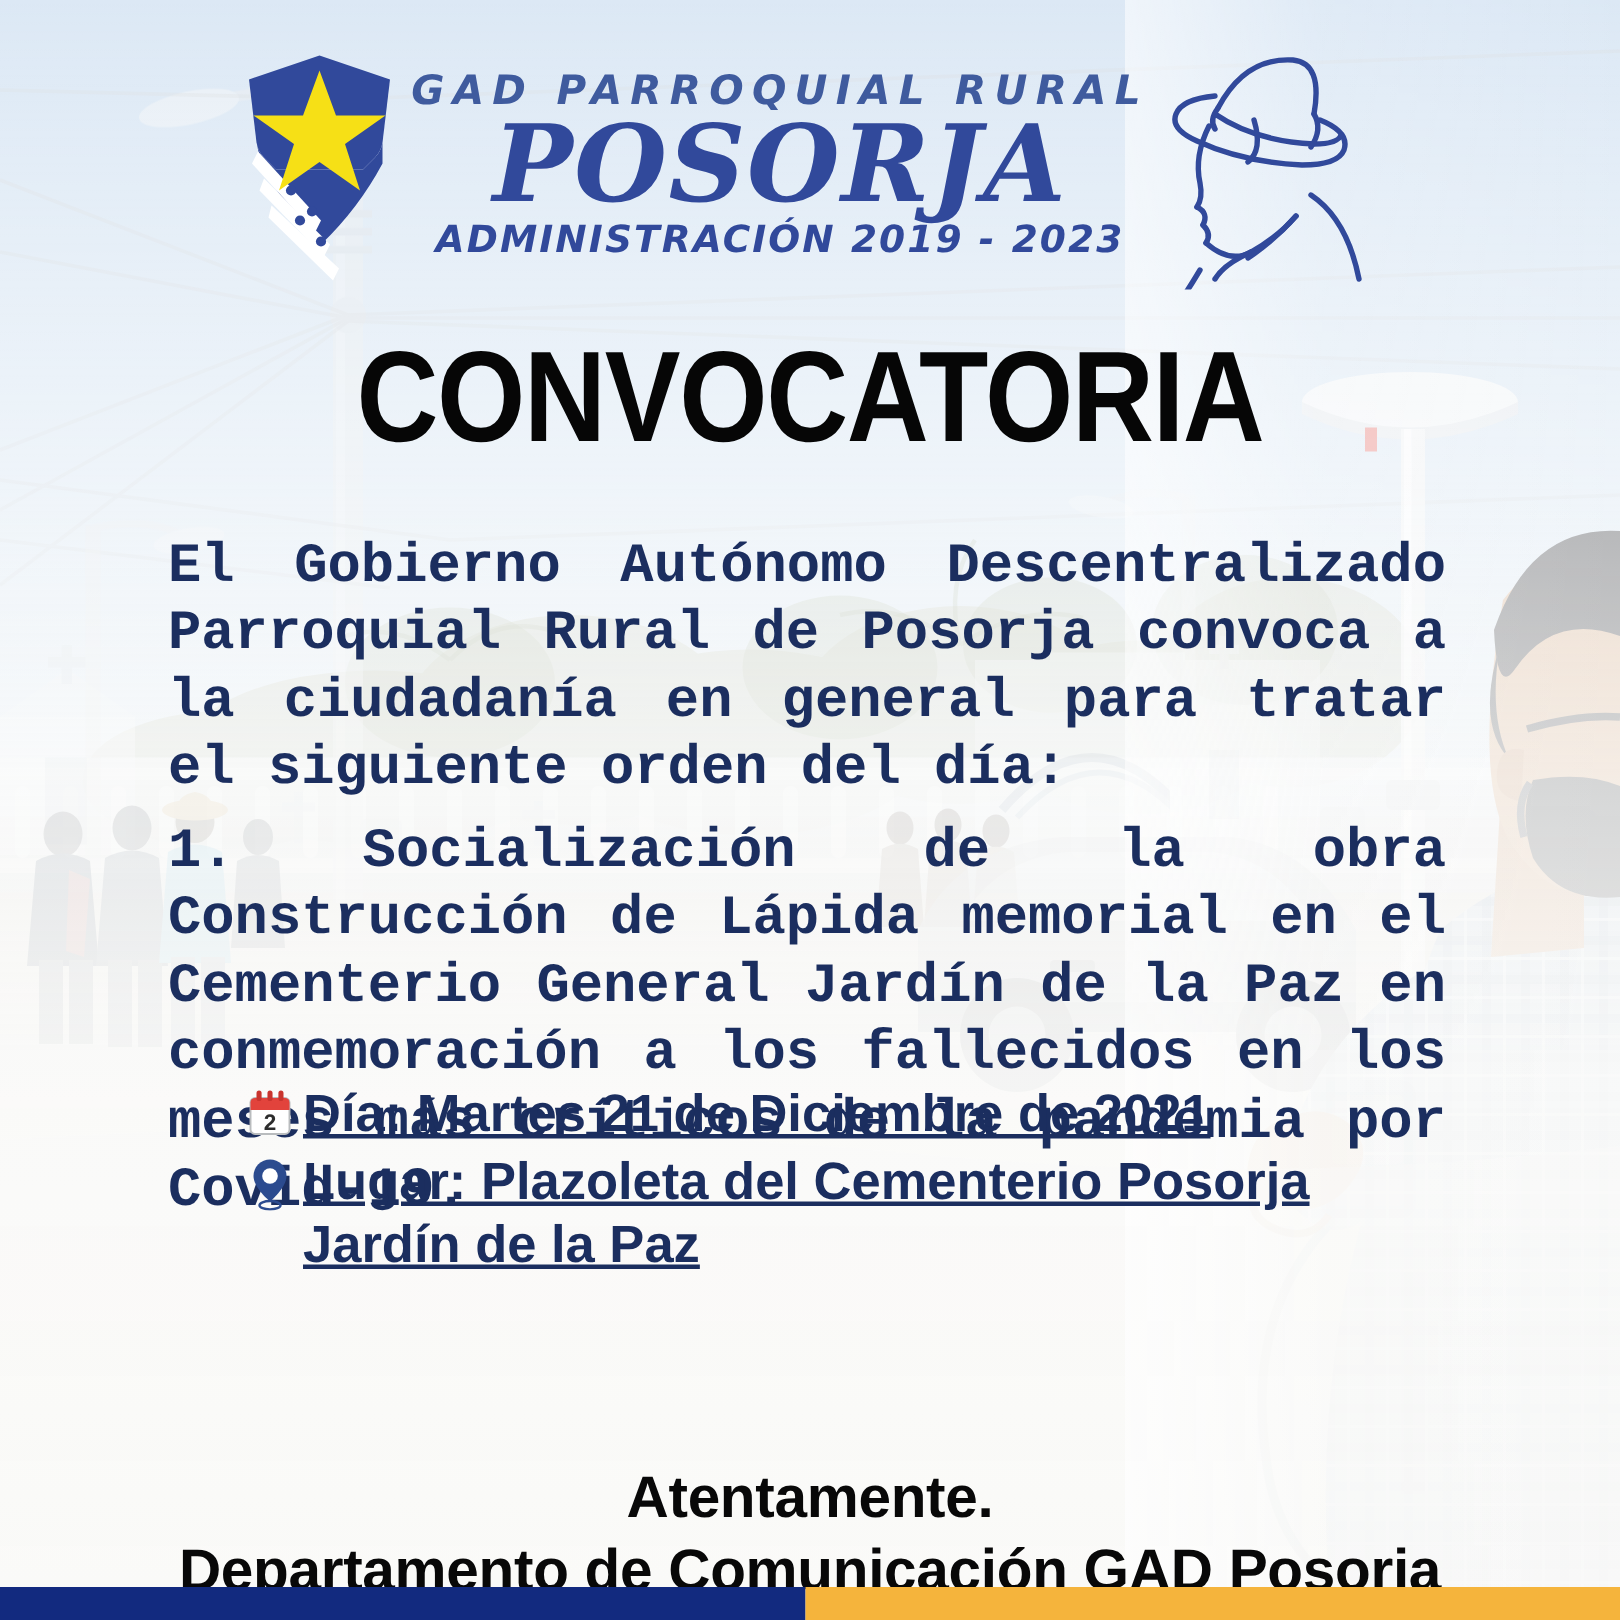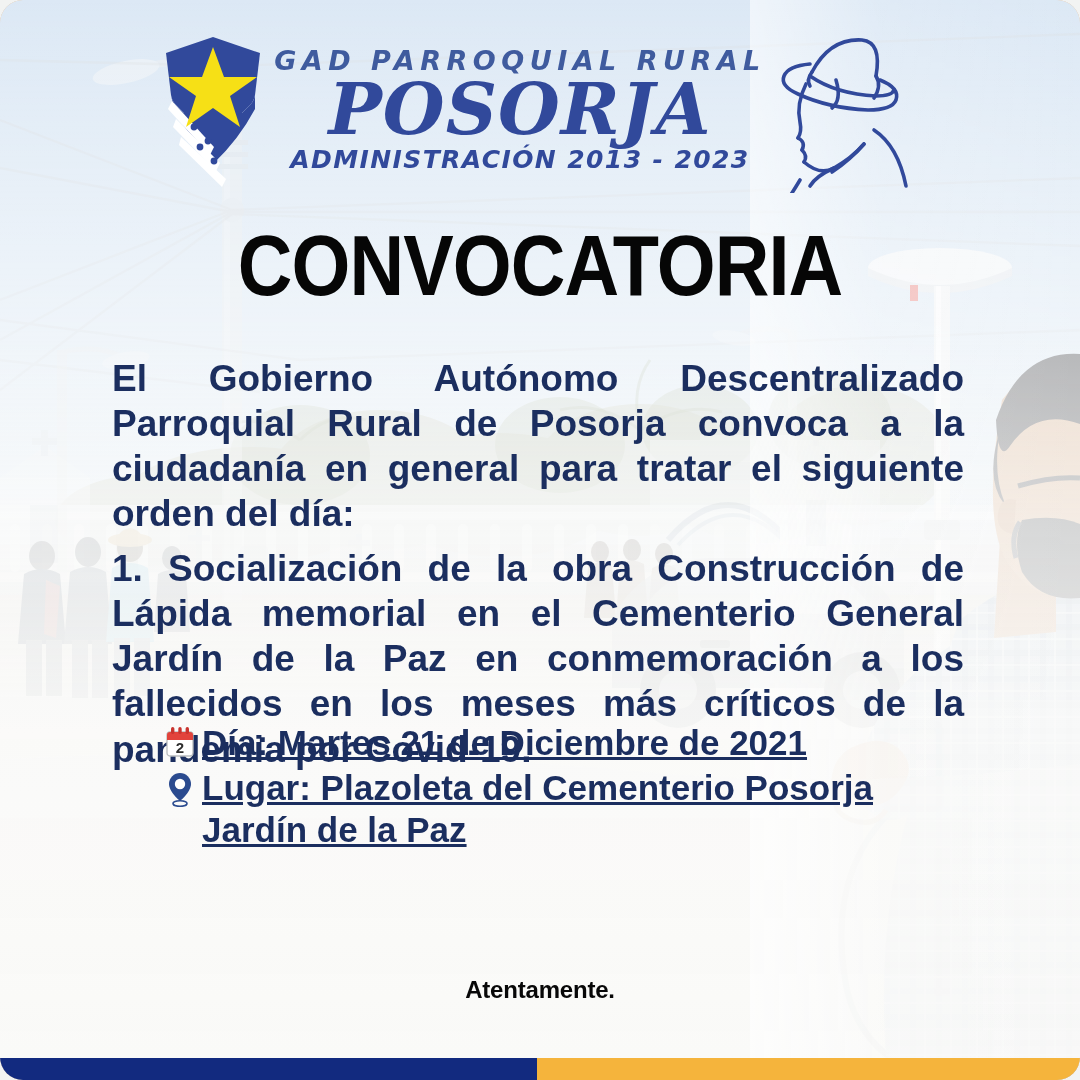--- a/index.html
+++ b/index.html
@@ -10,21 +10,20 @@
     overflow:hidden;
     position:relative;
   }
 
   #poster {
     position:relative;
     width:1080px;
     height:1080px;
     overflow:hidden;
     background:#fdba74;
-    border-radius:23px;
   }
 
   
   .bg-photo { position:absolute; inset:0; width:1080px; height:1080px; }
   .bg-wash {
     position:absolute; inset:0;
     background:linear-gradient(to bottom,
       rgba(255,255,255,0.42) 0px,
       rgba(255,255,255,0.62) 300px,
       rgba(253,253,252,0.80) 520px,
@@ -79,21 +78,21 @@
     transform:scaleX(0.88);
     line-height:1;
   }
 
   
   .para {
     position:absolute;
     left:112px; width:852px;
     color:#1b2e5f;
     font-weight:bold;
-    font-family:Liberation Sans, sans-serif;
+    font-family:Liberation Mono, monospace;
     text-align:justify;
     text-align-last:left;
     line-height:1.22;
   }
   .para-intro { top:356px; font-size:37px; }
   .para-item  { top:546px; font-size:37px; }
 
   
   .details {
     position:absolute; left:158px; top:722px; width:800px;
@@ -104,21 +103,21 @@
   .detail-row { display:flex; align-items:flex-start; margin-bottom:2px; }
   .detail-ico { width:44px; flex:0 0 44px; display:flex; justify-content:center; padding-top:4px; }
   .detail-txt { flex:1 1 auto;text-decoration:underline; }
 
   
   .footer {
     position:absolute; left:0; right:0; top:975px;
     text-align:center;
     color:#080808; font-weight:bold;
     font-family:"Liberation Sans", sans-serif;
-    font-size:24px; line-height:1.25;
+    font-size:39px; line-height:1.25;
     letter-spacing:-0.2px;
   }
 
   
   .bottombar { position:absolute; left:0; bottom:0; width:1080px; height:22px; display:flex; }
   .bar-blue { height:100%; }
   .bar-gold { height:100%; flex:1 1 auto; }
 </style>
 </head>
 <body>
@@ -407,21 +406,21 @@
         <circle cx="40" cy="92" r="3.4" fill="#31499b"></circle>
         <circle cx="54" cy="106" r="3.4" fill="#31499b"></circle>
         <circle cx="46" cy="112" r="3.4" fill="#31499b"></circle>
         <circle cx="60" cy="126" r="3.4" fill="#31499b"></circle>
         <polygon fill="#f6e016" points="59,12 70,42 103,42 76,61 86,92 59,73 32,92 42,61 15,42 48,42"></polygon>
       </svg>
 
       <div class="logo-text">
         <div class="logo-l1">GAD PARROQUIAL RURAL</div>
         <div class="logo-l2">POSORJA</div>
-        <div class="logo-l3">ADMINISTRACIÓN 2013 - 2023</div>
+        <div class="logo-l3">ADMINISTRACIÓN 2019 - 2023</div>
       </div>
 
       <svg class="logo-face" viewBox="0 0 150 165">
         <g fill="none" stroke="#31499b" stroke-width="3.6" stroke-linecap="round" stroke-linejoin="round">
           <path d="M36 44 Q54 10 86 12 Q106 14 100 48"></path>
           <path d="M36 44 Q30 52 34 58"></path>
           <path d="M34 36 Q12 38 8 48 Q4 58 22 66 Q52 80 92 82 Q116 82 120 72 Q124 60 104 52"></path>
           <path d="M34 48 Q60 66 100 68 Q116 68 118 62"></path>
           <path d="M100 48 Q106 58 98 70"></path>
           <path d="M30 56 Q20 76 24 94 Q26 104 22 110"></path>
@@ -470,20 +469,21 @@
         </svg>
       </div>
       <div class="detail-txt">Lugar: Plazoleta del Cementerio Posorja Jardín de la Paz</div>
     </div>
 
 
   </div>
 
   <div class="footer">
     <div>Atentamente.</div>
+    <div>Departamento de Comunicación GAD Posorja</div>
   </div>
 
   <div class="bottombar">
     <div class="bar-blue" style="background: rgb(18, 42, 127); width: 537px;"></div>
     <div class="bar-gold" style="background: rgb(245, 180, 60);"></div>
   </div>
 
 </div>
 
 </body></html>

